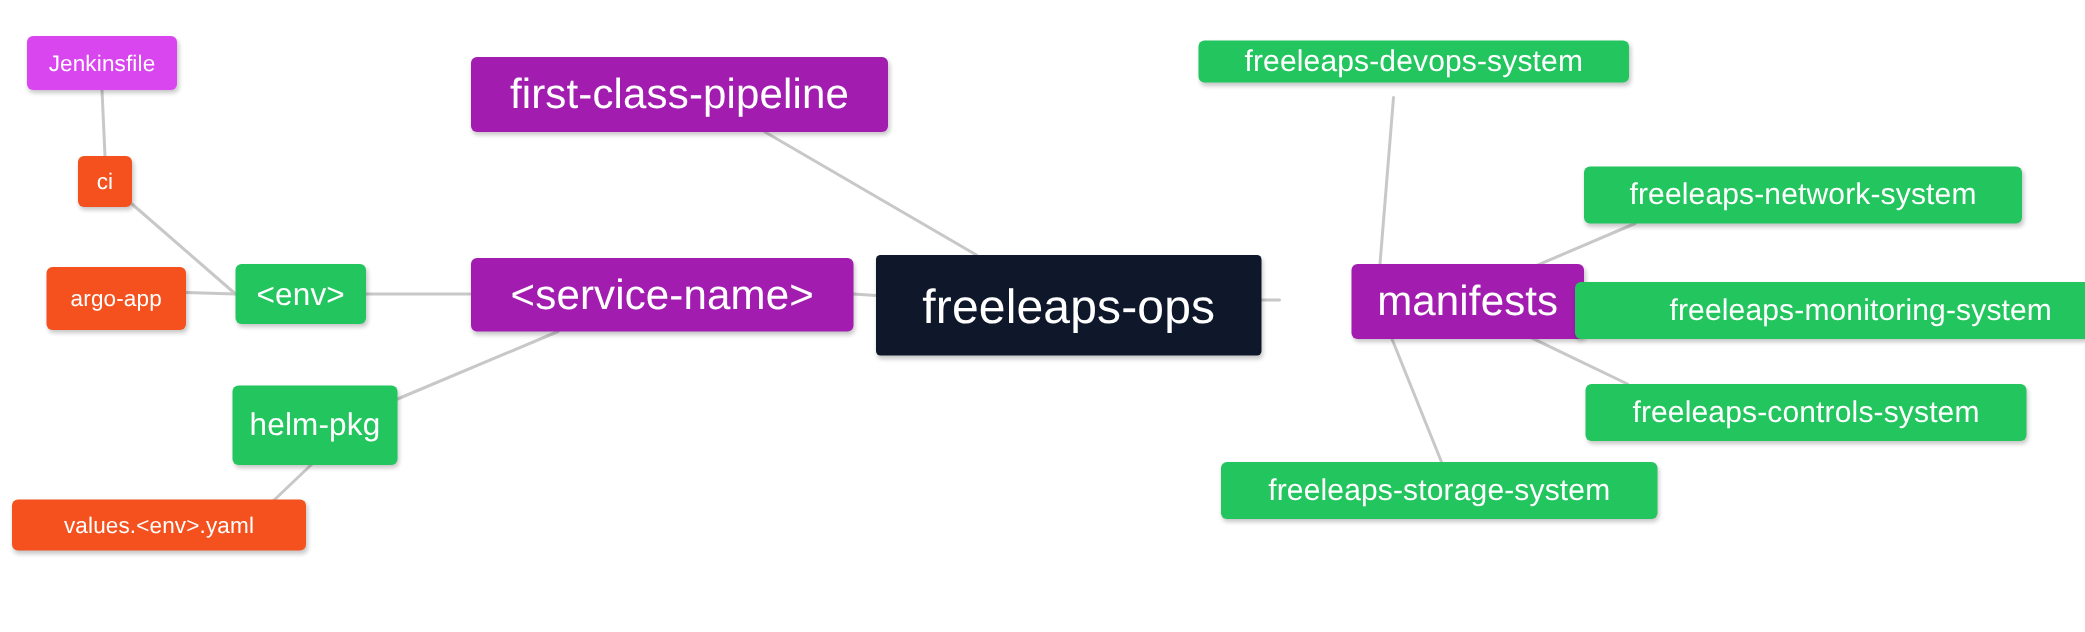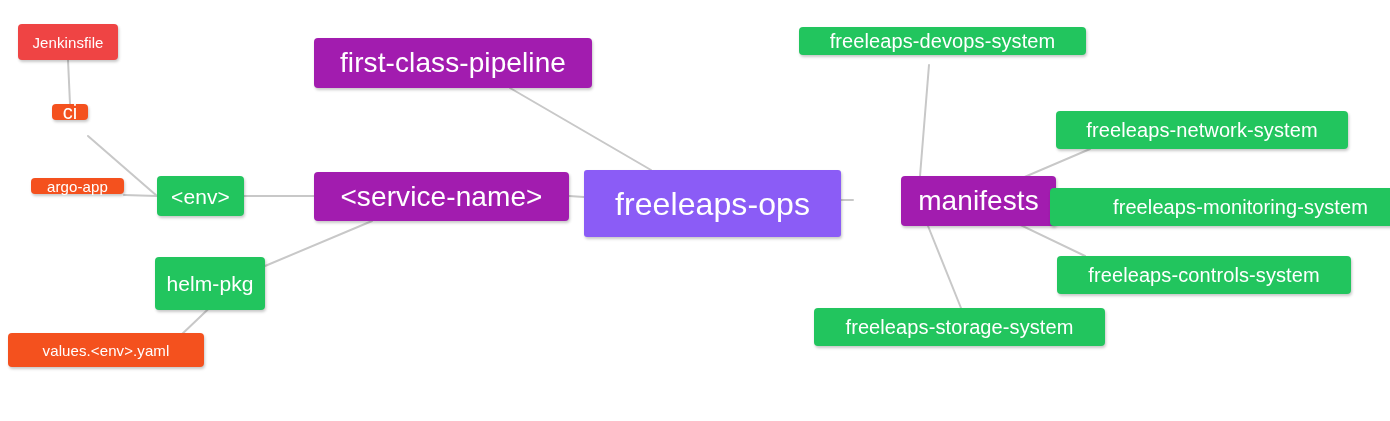--- a/index.html
+++ b/index.html
@@ -34,24 +34,24 @@
     justify-content: center;
     color: #ffffff;
     border-radius: 4px;
     white-space: nowrap;
     box-shadow: 1px 2px 3px rgba(0,0,0,0.22);
     letter-spacing: 0.1px;
     line-height: 1;
     padding: 0 10px;
     user-select: none;
   }
-  .n-root    { background: #8b5cf6; border-radius: 3px; }
+  .n-root    { background: #0f172a; border-radius: 3px; }
   .n-blue    { background: #a21caf; }
   .n-green   { background: #22C55E; }
-  .n-orange  { background: #ef4444; }
+  .n-orange  { background: #d946ef; }
   .n-red     { background: #F4511E; }
 </style>
 </head>
 <body>
 
 <div id="canvas">
   <svg id="edges" viewBox="0 0 1390 421" preserveAspectRatio="none">
       <line x1="68" y1="60" x2="70" y2="104" stroke="#c8c8c8" stroke-width="2" stroke-linecap="round"></line>
       <line x1="88" y1="136" x2="157" y2="196" stroke="#c8c8c8" stroke-width="2" stroke-linecap="round"></line>
       <line x1="124" y1="195" x2="157" y2="196" stroke="#c8c8c8" stroke-width="2" stroke-linecap="round"></line>
@@ -62,22 +62,22 @@
       <line x1="510" y1="88" x2="651" y2="170" stroke="#c8c8c8" stroke-width="2" stroke-linecap="round"></line>
       <line x1="841" y1="200" x2="853" y2="200" stroke="#c8c8c8" stroke-width="2" stroke-linecap="round"></line>
       <line x1="920" y1="176" x2="929" y2="65" stroke="#c8c8c8" stroke-width="2" stroke-linecap="round"></line>
       <line x1="1008" y1="184" x2="1090" y2="149" stroke="#c8c8c8" stroke-width="2" stroke-linecap="round"></line>
       <line x1="1008" y1="203" x2="1050" y2="203" stroke="#c8c8c8" stroke-width="2" stroke-linecap="round"></line>
       <line x1="1008" y1="219" x2="1085" y2="256" stroke="#c8c8c8" stroke-width="2" stroke-linecap="round"></line>
       <line x1="928" y1="226" x2="961" y2="308" stroke="#c8c8c8" stroke-width="2" stroke-linecap="round"></line>
     </svg>
   <div id="nodes-layer">
       <div class="node n-orange" style="left: 18px; top: 24px; width: 100px; height: 36px; font-size: 15px;">Jenkinsfile</div>
-      <div class="node n-red" style="left: 52px; top: 104px; width: 36px; height: 16px; font-size: 20px;">ci</div>
-      <div class="node n-red" style="left: 31px; top: 178px; width: 93px; height: 16px; font-size: 15px;">argo-app</div>
+      <div class="node n-red" style="left: 52px; top: 104px; width: 36px; height: 34px; font-size: 15px;">ci</div>
+      <div class="node n-red" style="left: 31px; top: 178px; width: 93px; height: 42px; font-size: 15px;">argo-app</div>
       <div class="node n-green" style="left: 157px; top: 176px; width: 87px; height: 40px; font-size: 21px;">&lt;env&gt;</div>
       <div class="node n-green" style="left: 155px; top: 257px; width: 110px; height: 53px; font-size: 21px;">helm-pkg</div>
       <div class="node n-red" style="left: 8px; top: 333px; width: 196px; height: 34px; font-size: 15px;">values.&lt;env&gt;.yaml</div>
       <div class="node n-blue" style="left: 314px; top: 38px; width: 278px; height: 50px; font-size: 28px;">first-class-pipeline</div>
       <div class="node n-blue" style="left: 314px; top: 172px; width: 255px; height: 49px; font-size: 28px;">&lt;service-name&gt;</div>
       <div class="node n-root" style="left: 584px; top: 170px; width: 257px; height: 67px; font-size: 32px;">freeleaps-ops</div>
       <div class="node n-blue" style="left: 901px; top: 176px; width: 155px; height: 50px; font-size: 28px;">manifests</div>
       <div class="node n-green" style="left: 799px; top: 27px; width: 287px; height: 28px; font-size: 20px;">freeleaps-devops-system</div>
       <div class="node n-green" style="left: 1056px; top: 111px; width: 292px; height: 38px; font-size: 20px;">freeleaps-network-system</div>
       <div class="node n-green" style="left: 1050px; top: 188px; width: 381px; height: 38px; font-size: 20px;">freeleaps-monitoring-system</div>

